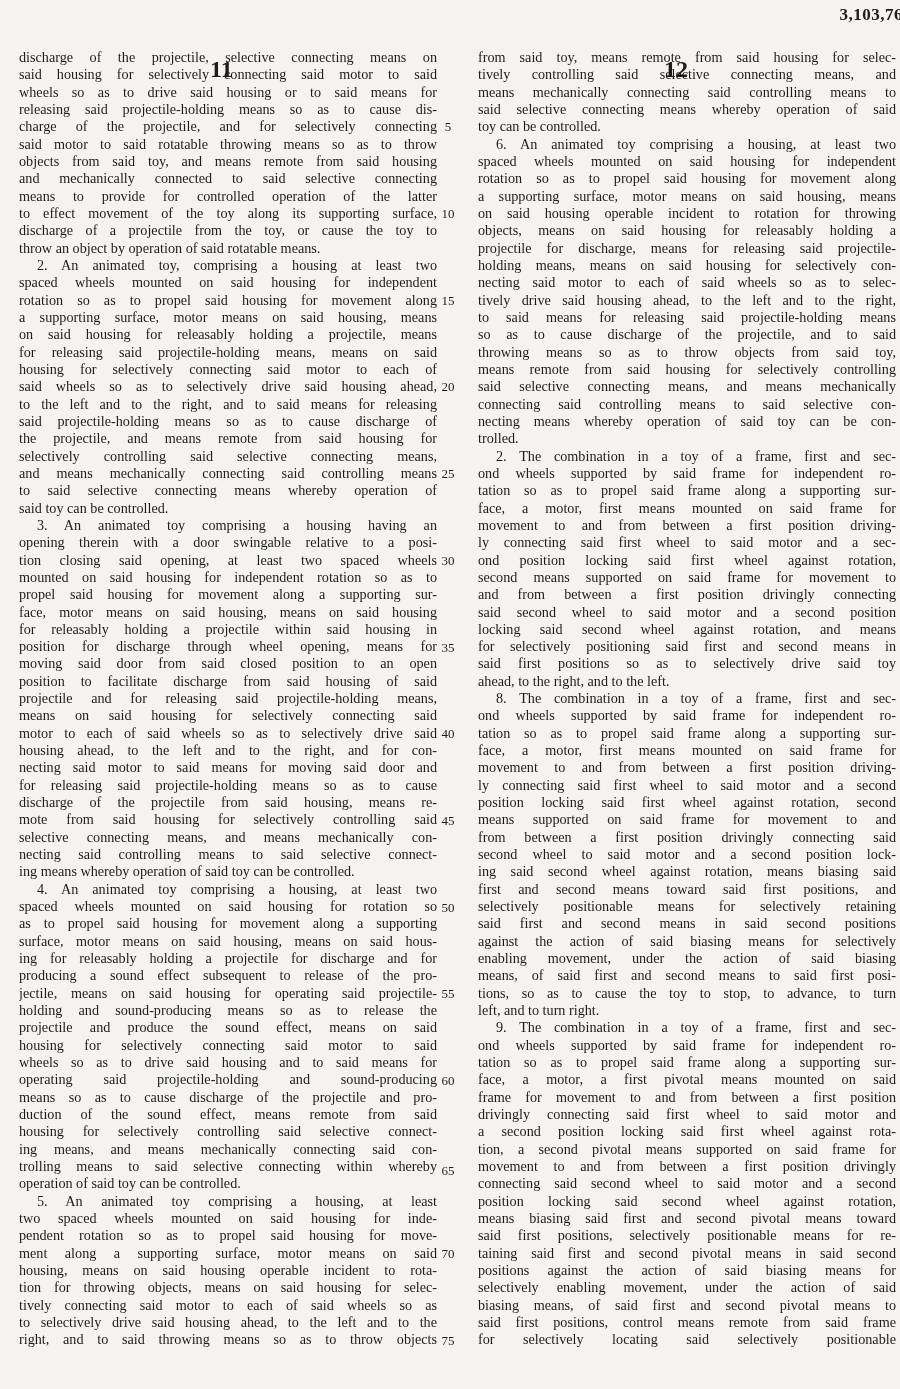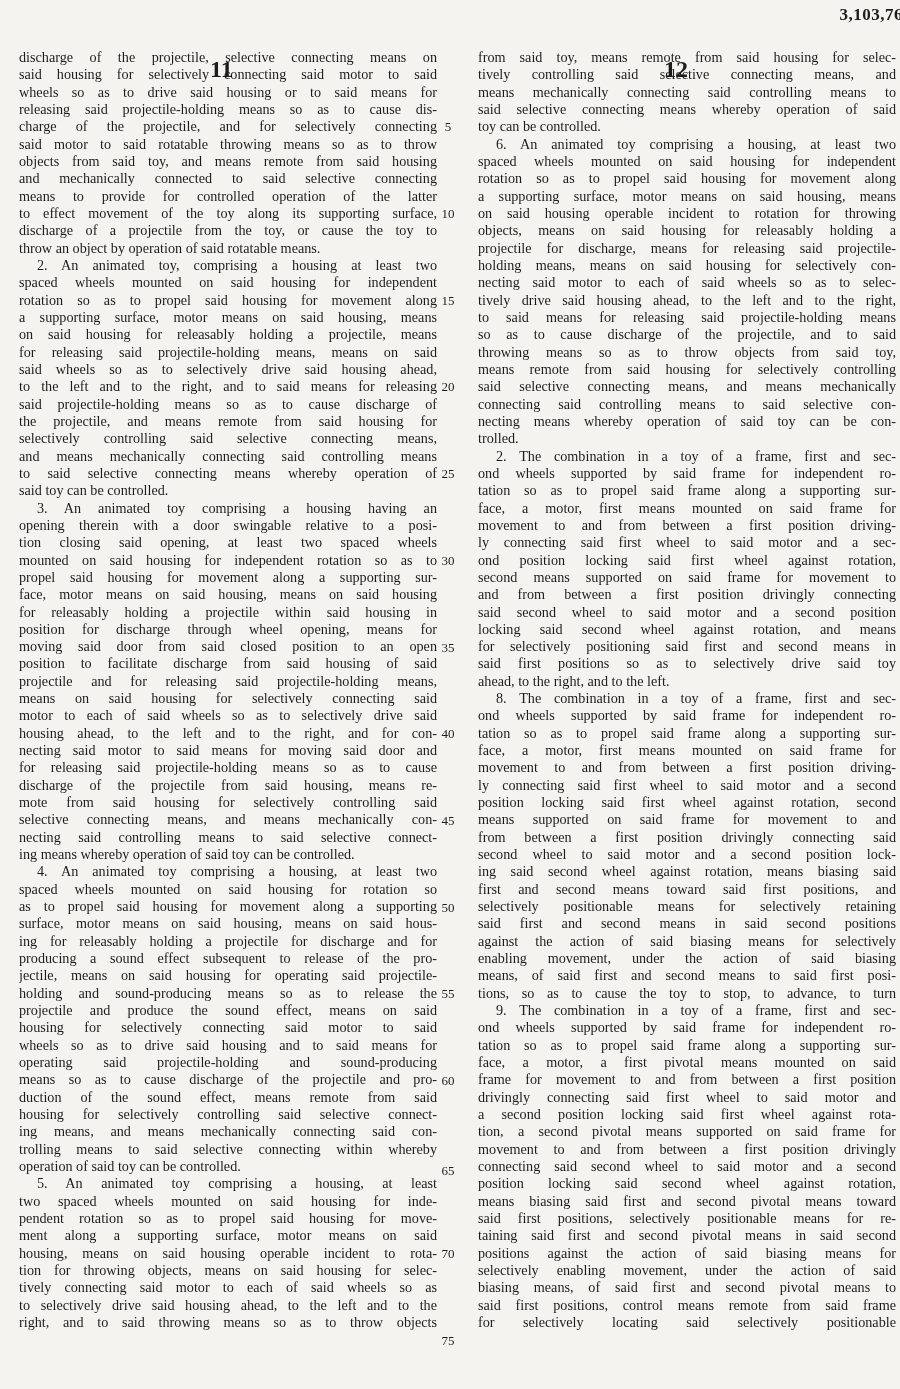--- a/index.html
+++ b/index.html
@@ -37,20 +37,21 @@
     <div class="line">means to provide for controlled operation of the latter</div>
     <div class="line">to effect movement of the toy along its supporting surface,</div>
     <div class="line">discharge of a projectile from the toy, or cause the toy to</div>
     <div class="line last">throw an object by operation of said rotatable means.</div>
     <div class="line indent">2. An animated toy, comprising a housing at least two</div>
     <div class="line">spaced wheels mounted on said housing for independent</div>
     <div class="line">rotation so as to propel said housing for movement along</div>
     <div class="line">a supporting surface, motor means on said housing, means</div>
     <div class="line">on said housing for releasably holding a projectile, means</div>
     <div class="line">for releasing said projectile-holding means, means on said</div>
+    <div class="line">housing for selectively connecting said motor to each of</div>
     <div class="line">said wheels so as to selectively drive said housing ahead,</div>
     <div class="line">to the left and to the right, and to said means for releasing</div>
     <div class="line">said projectile-holding means so as to cause discharge of</div>
     <div class="line">the projectile, and means remote from said housing for</div>
     <div class="line">selectively controlling said selective connecting means,</div>
     <div class="line">and means mechanically connecting said controlling means</div>
     <div class="line">to said selective connecting means whereby operation of</div>
     <div class="line last">said toy can be controlled.</div>
     <div class="line indent">3. An animated toy comprising a housing having an</div>
     <div class="line">opening therein with a door swingable relative to a posi-</div>
@@ -167,20 +168,21 @@
     <div class="line">from between a first position drivingly connecting said</div>
     <div class="line">second wheel to said motor and a second position lock-</div>
     <div class="line">ing said second wheel against rotation, means biasing said</div>
     <div class="line">first and second means toward said first positions, and</div>
     <div class="line">selectively positionable means for selectively retaining</div>
     <div class="line">said first and second means in said second positions</div>
     <div class="line">against the action of said biasing means for selectively</div>
     <div class="line">enabling movement, under the action of said biasing</div>
     <div class="line">means, of said first and second means to said first posi-</div>
     <div class="line">tions, so as to cause the toy to stop, to advance, to turn</div>
+    <div class="line last">left, and to turn right.</div>
     <div class="line indent">9. The combination in a toy of a frame, first and sec-</div>
     <div class="line">ond wheels supported by said frame for independent ro-</div>
     <div class="line">tation so as to propel said frame along a supporting sur-</div>
     <div class="line">face, a motor, a first pivotal means mounted on said</div>
     <div class="line">frame for movement to and from between a first position</div>
     <div class="line">drivingly connecting said first wheel to said motor and</div>
     <div class="line">a second position locking said first wheel against rota-</div>
     <div class="line">tion, a second pivotal means supported on said frame for</div>
     <div class="line">movement to and from between a first position drivingly</div>
     <div class="line">connecting said second wheel to said motor and a second</div>

